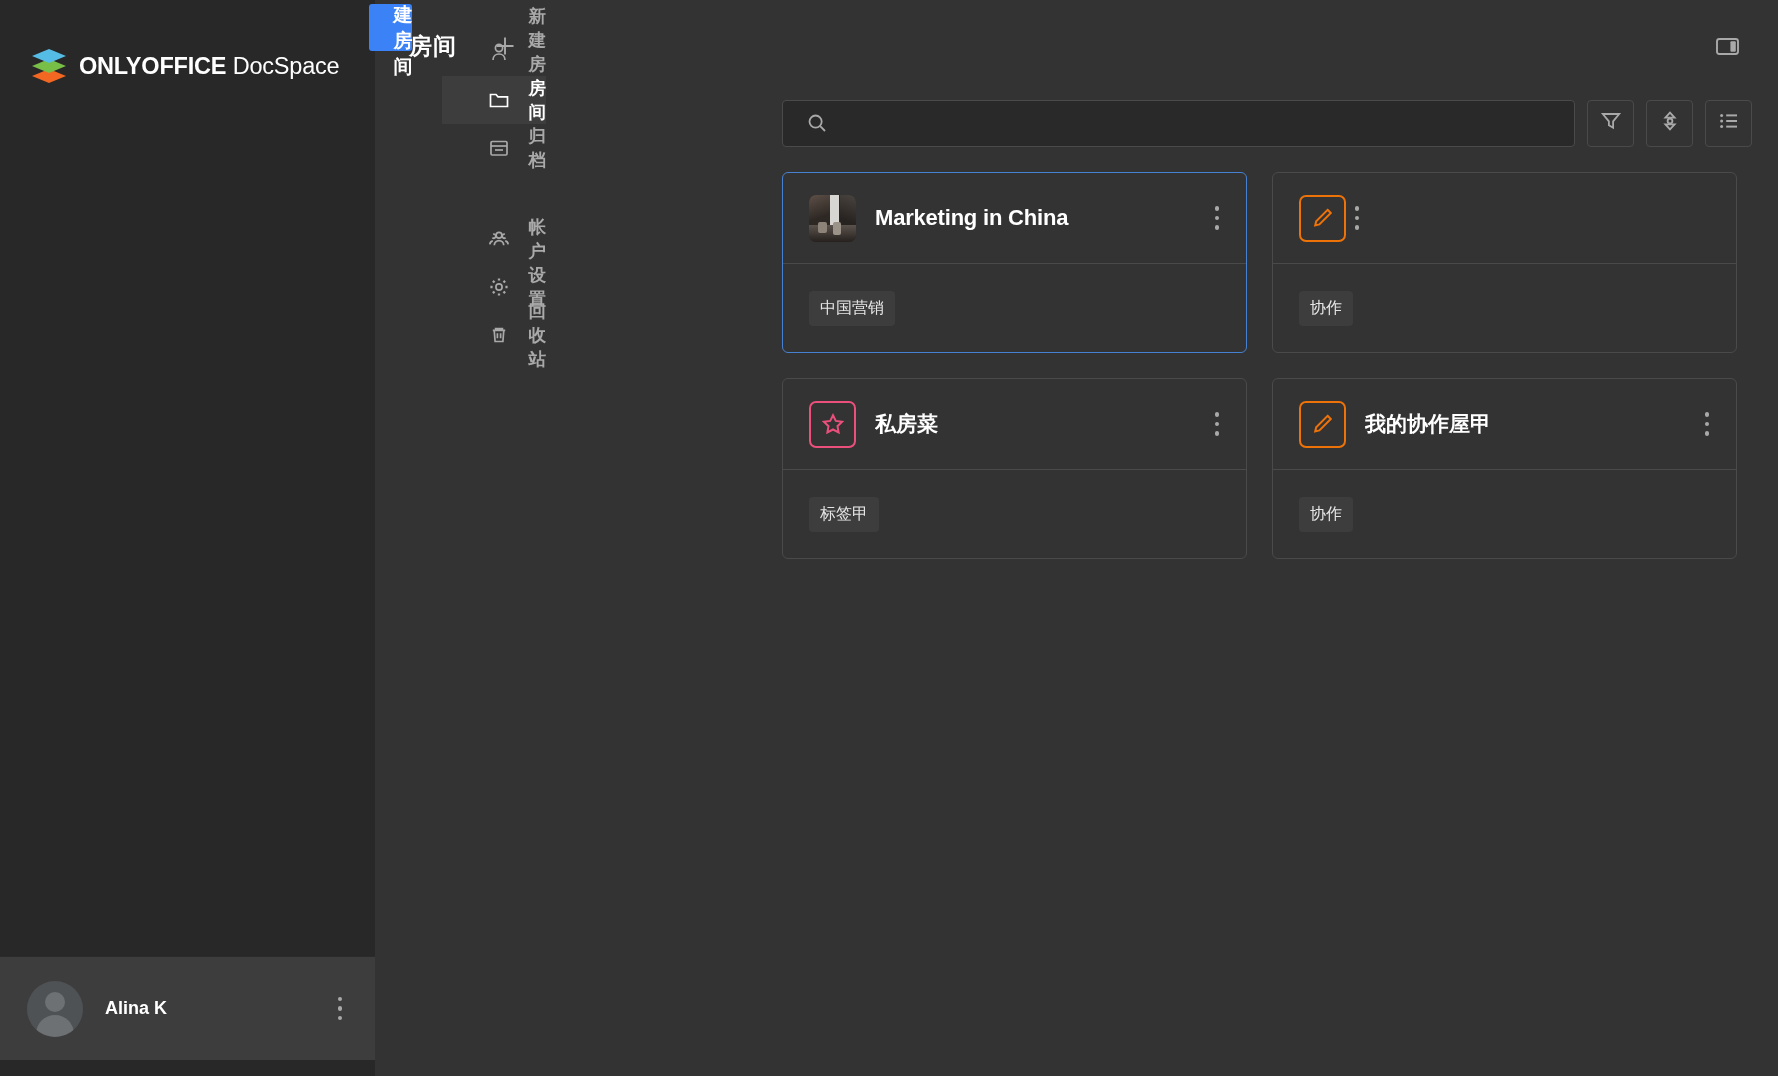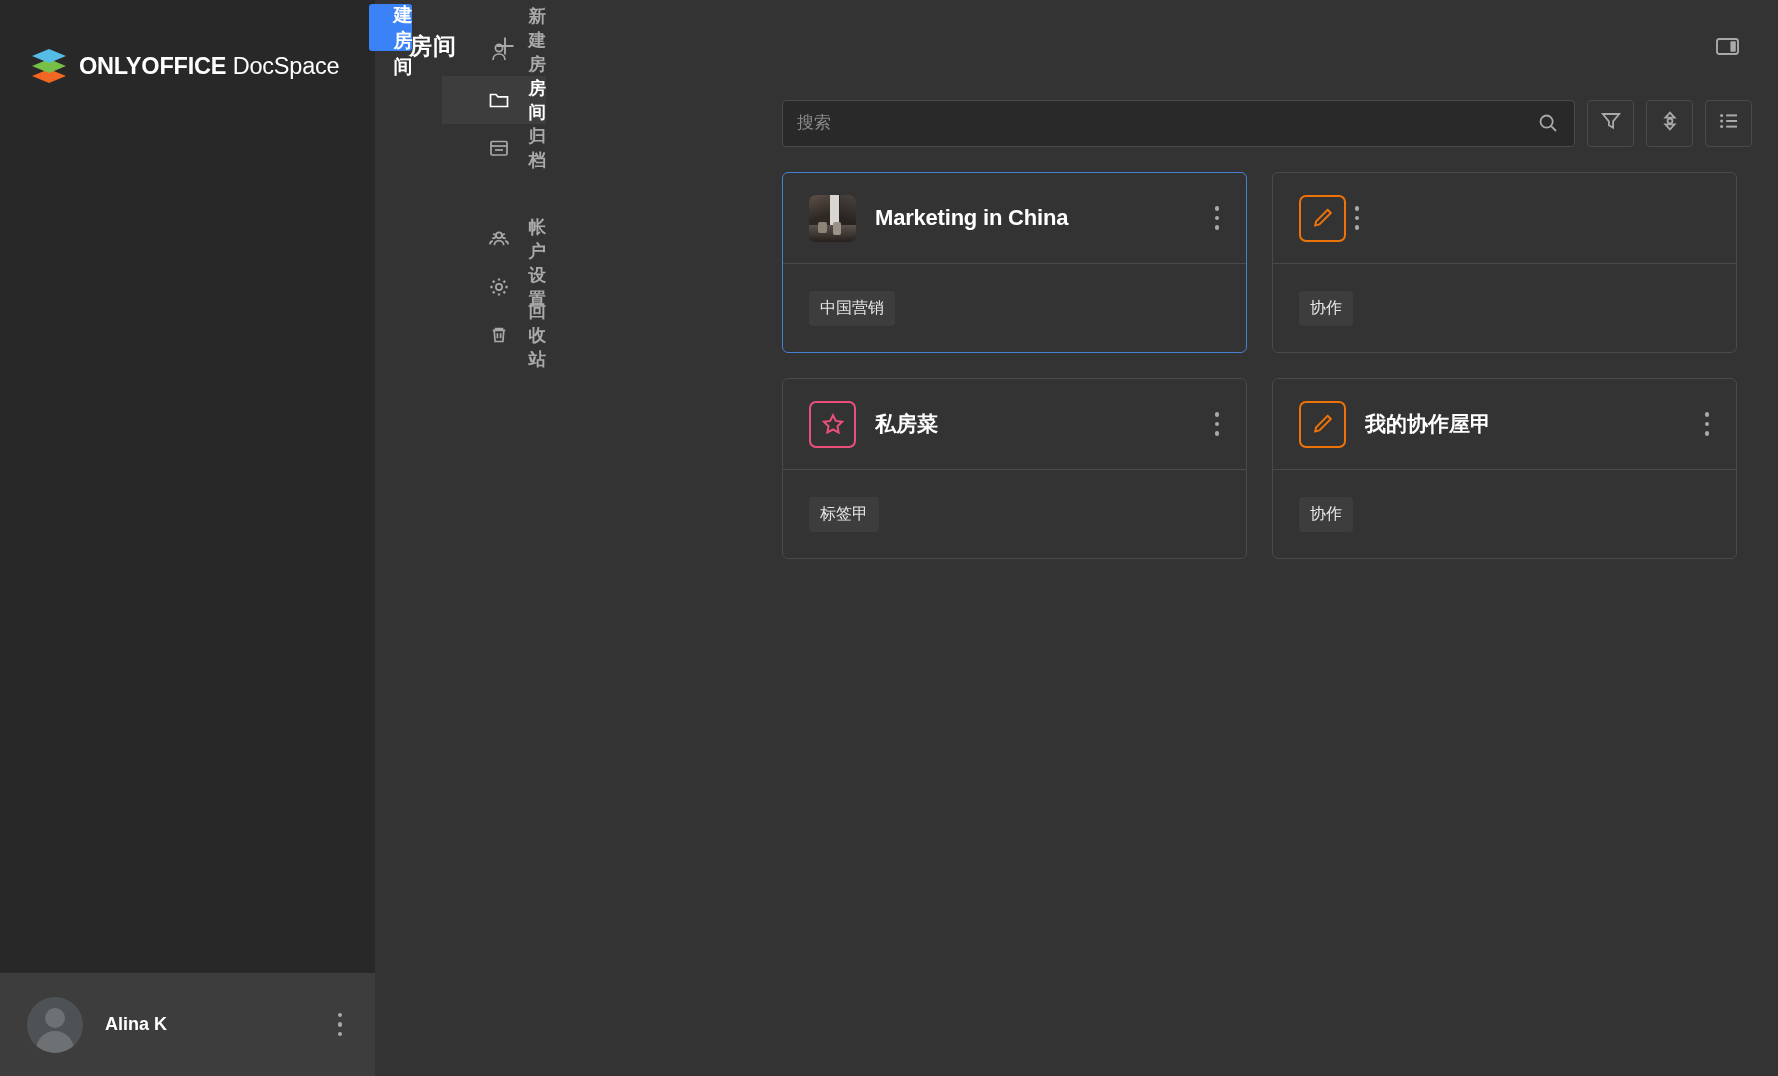--- a/index.html
+++ b/index.html
@@ -62,21 +62,21 @@
   }
   .nav-item.selected { background: #3d3d3d; color: #ffffff; }
   .nav-item.selected .nav-ico svg { stroke: #ffffff; }
   .nav-ico { width: 22px; height: 22px; display: block; flex: 0 0 22px; }
   .nav-ico svg { width: 22px; height: 22px; display: block;
                  stroke: #a9a9a9; fill: none; stroke-width: 1.7; }
 
   
   #profile {
     position: absolute;
-    left: 0; bottom: 0;
+    left: 0; bottom: 16px;
     width: 375px; height: 104px;
     background: #3d3d3d;
     border-top: 1px solid #2b2b2b;
     display: flex; align-items: center;
     padding: 0 24px 0 27px;
     cursor: pointer;
   }
   #avatar {
     width: 56px; height: 56px; border-radius: 50%;
     background: #4f5254;
@@ -396,21 +396,20 @@
       <span id="panel-toggle">
         <svg viewBox="0 0 27 27">
           <rect x="3" y="6" width="21" height="15" rx="2.4" fill="none" stroke="#a9a9a9" stroke-width="1.9"></rect>
           <rect x="16.4" y="8.2" width="5.4" height="10.6" rx="1" fill="#a9a9a9"></rect>
         </svg>
       </span>
     </div>
 
     <div id="filterbar">
       <div id="search-wrap">
-        <input id="search-input" type="text" placeholder="搜索" style="">
         <span id="search-icon-btn">
           <svg viewBox="0 0 24 24">
             <circle cx="10.6" cy="10.6" r="6.1"></circle>
             <line x1="15.2" y1="15.2" x2="20" y2="20"></line>
           </svg>
         </span>
       </div>
 
       <div class="tool-btn">
         <span>

